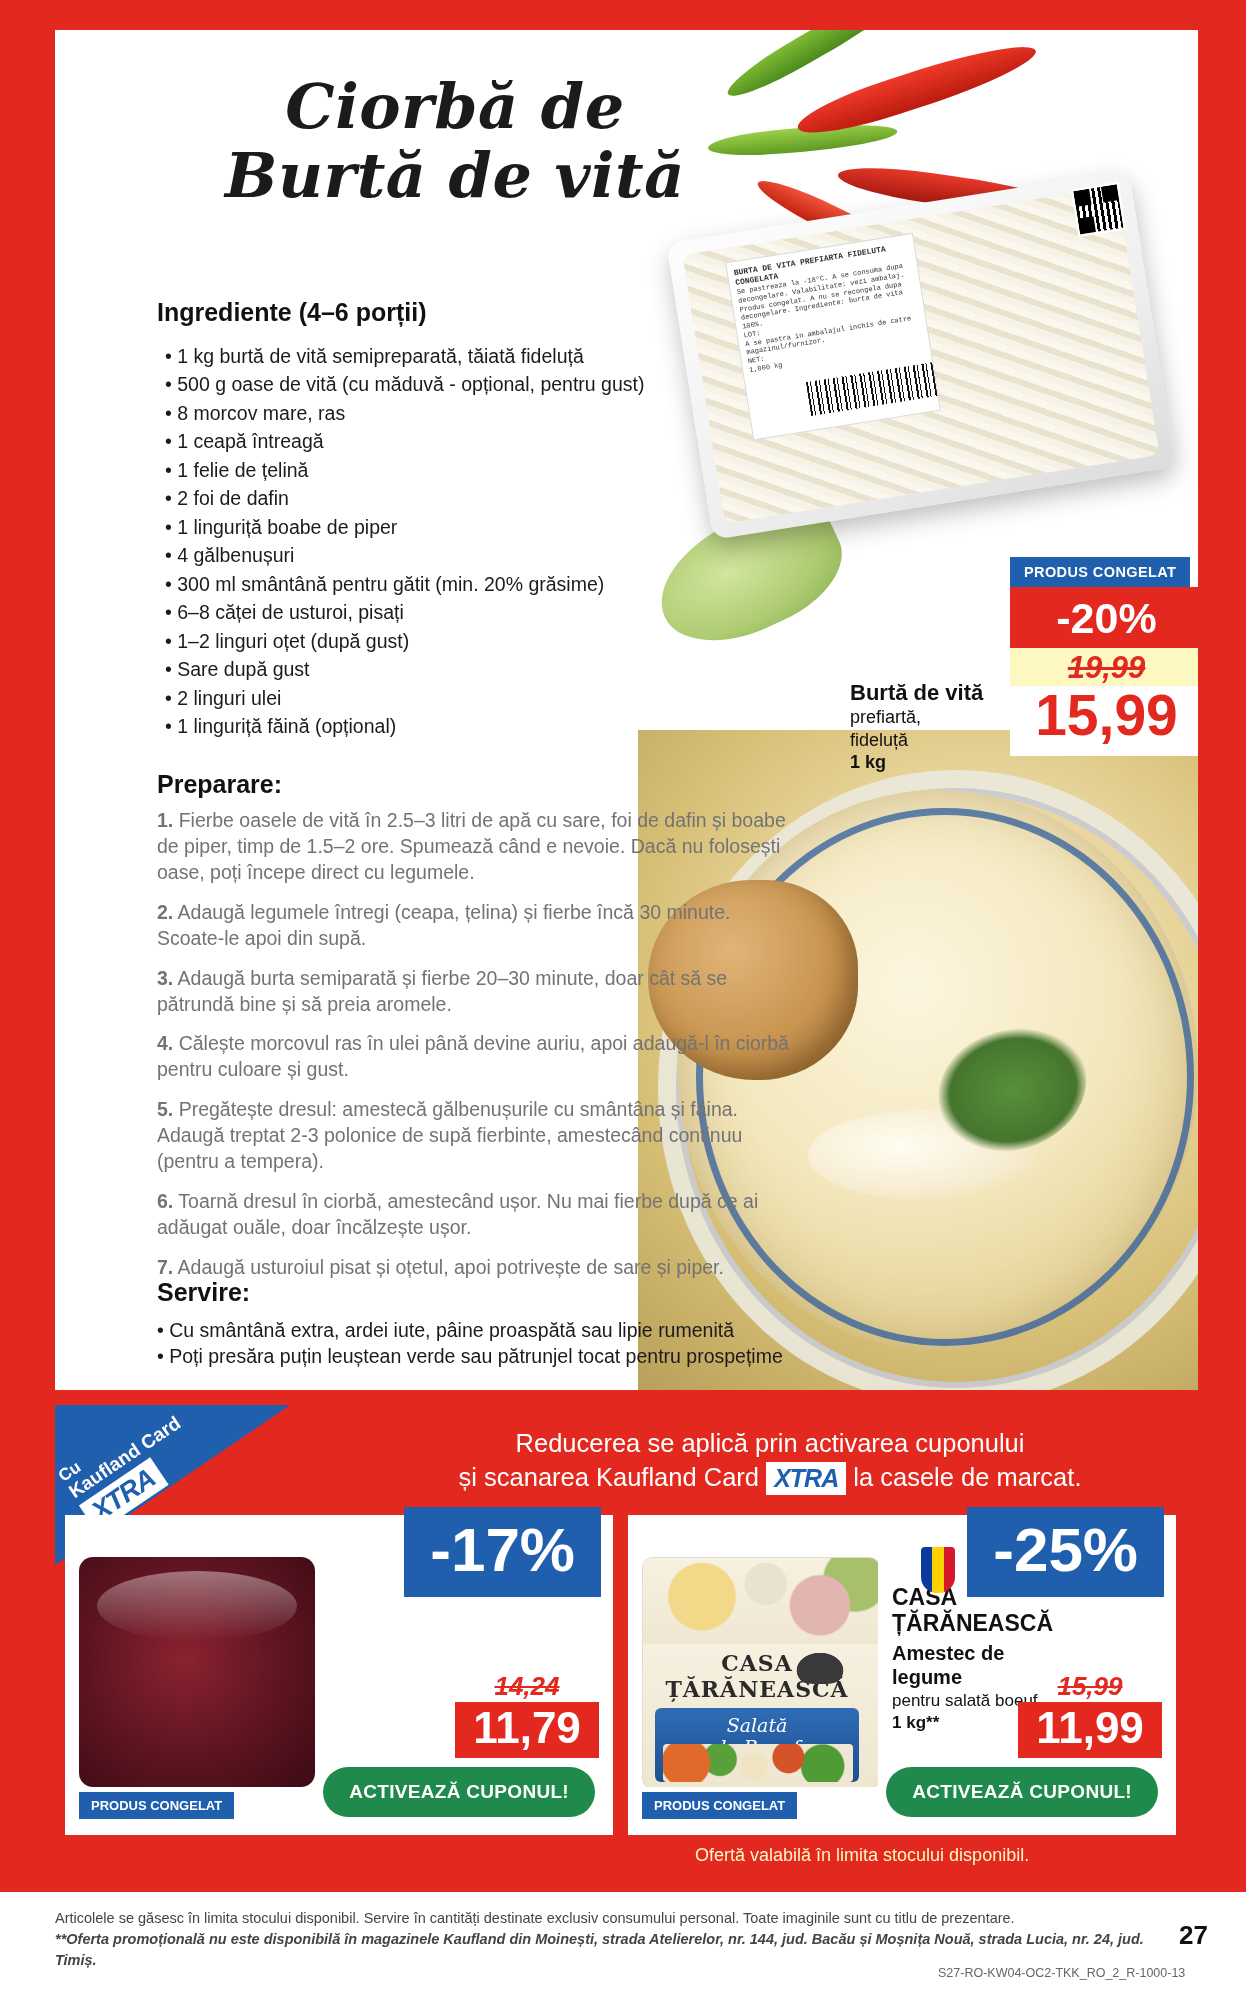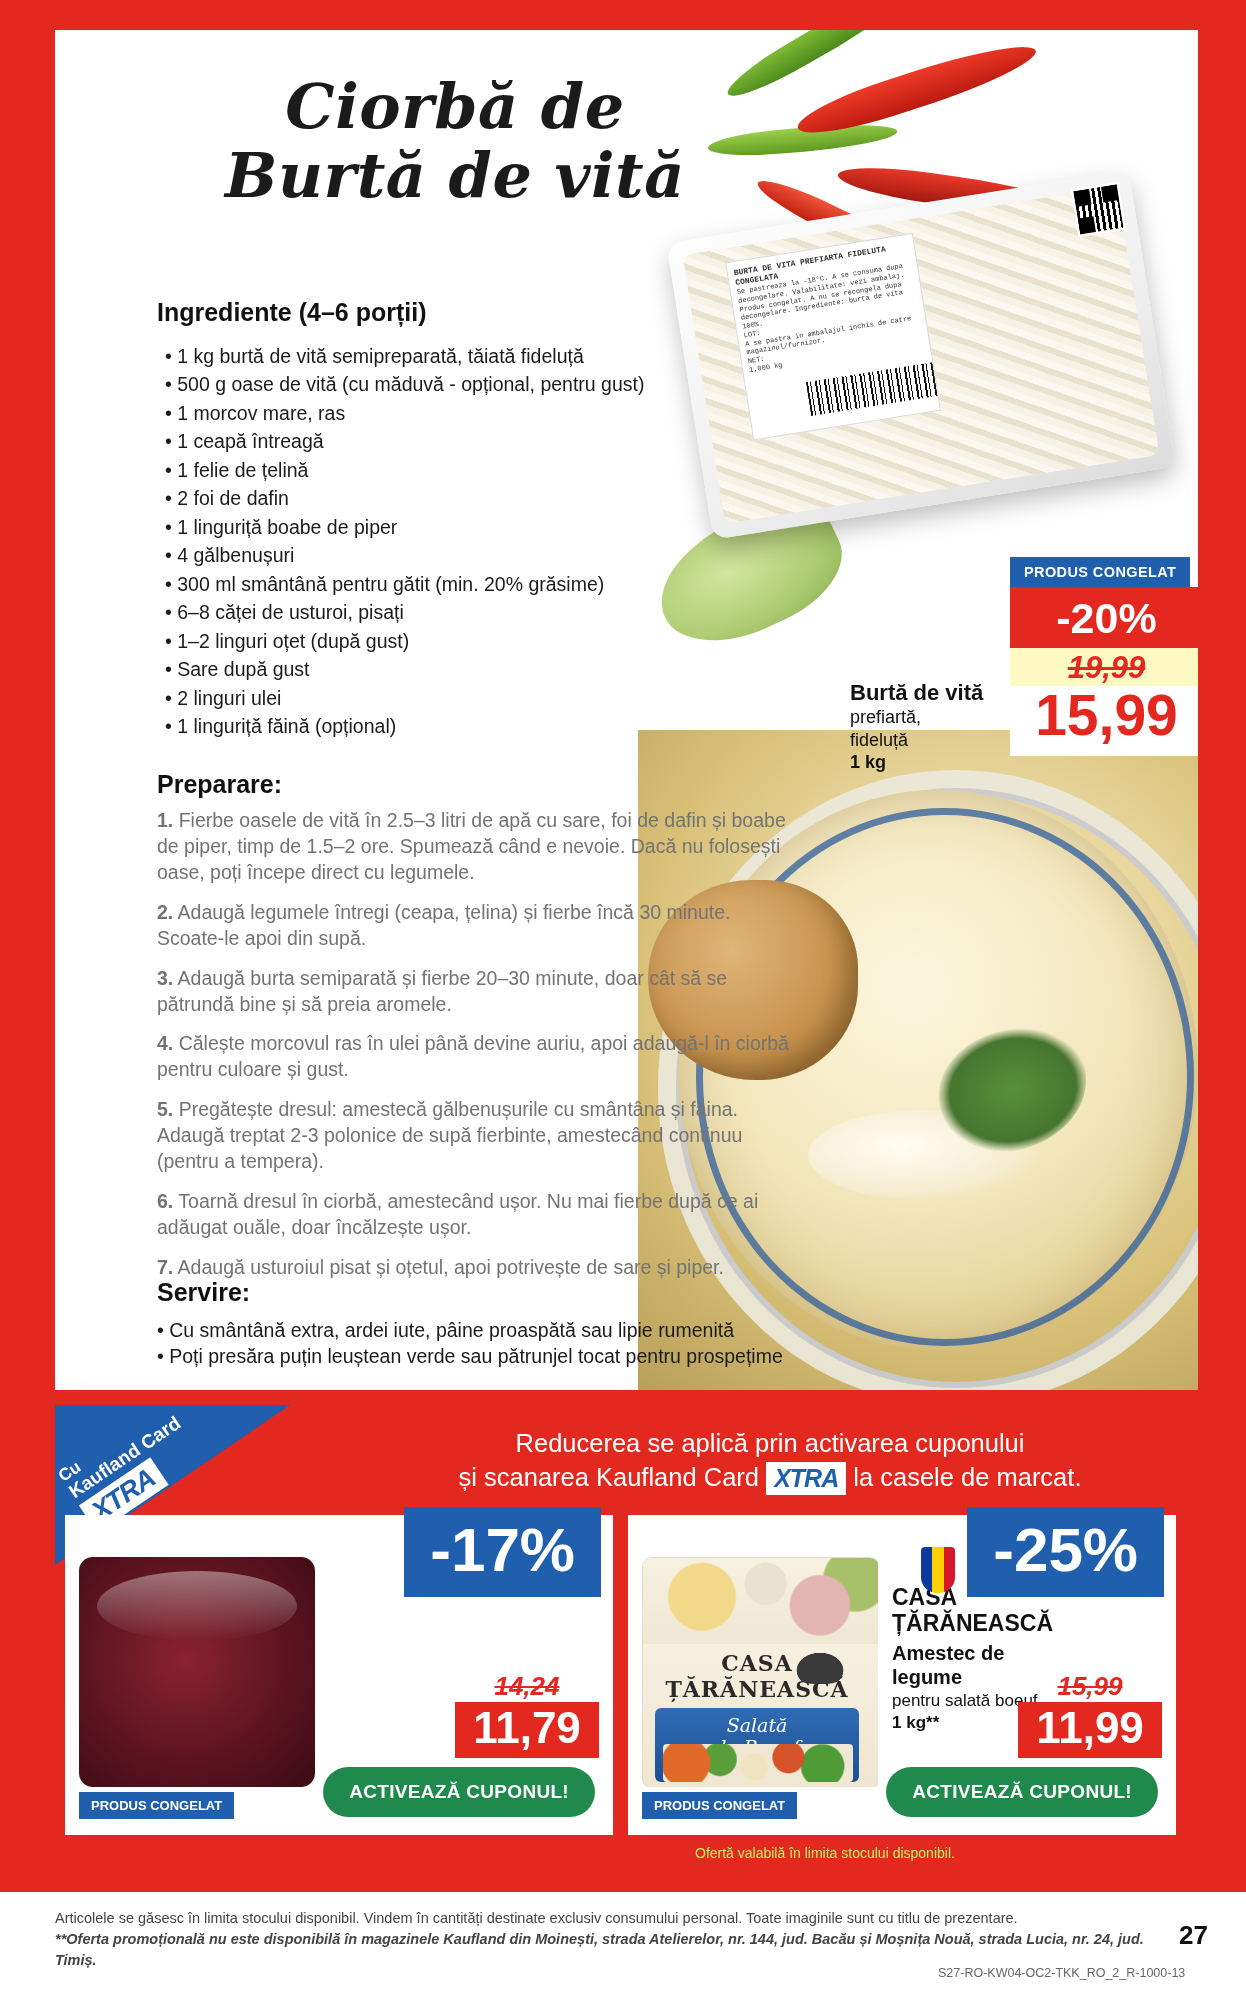--- a/index.html
+++ b/index.html
@@ -266,21 +266,21 @@
   }
   .bf-small{
     position:absolute;bottom:16px;left:14px;background:#1f5fae;color:#fff;font-size:13px;
     font-weight:700;padding:6px 12px;
   }
   .flag{
     position:absolute;left:866px;top:142px;width:34px;height:46px;border-radius:4px 4px 16px 16px;overflow:hidden;
     background:linear-gradient(90deg,#0a3a9d 0 33.3%,#ffd100 33.3% 66.6%,#d7182a 66.6% 100%);
   }
   .stock-note{
-    position:absolute;left:640px;top:440px;color:#bef264;font-size:14px;
+    position:absolute;left:640px;top:440px;color:#fef9c3;font-size:18px;
   }
   
   .footer{
     position:absolute;left:0;bottom:0;width:1246px;height:108px;background:#fff;
   }
   .footer-inner{
     position:absolute;left:55px;top:16px;width:1100px;color:#444;font-size:14.5px;line-height:1.45;
   }
   .footer-inner .b2{font-style:italic;font-weight:700;}
   .footer-code{
@@ -332,21 +332,21 @@
 
     <div class="title">
       <span>Ciorbă de</span>
       <span class="l2">Burtă de vită</span>
     </div>
 
     <h2 class="section ingr-title">Ingrediente (4–6 porții)</h2>
     <div class="ingr-list">
       <div>• 1 kg burtă de vită semipreparată, tăiată fideluță</div>
       <div>• 500 g oase de vită (cu măduvă - opțional, pentru gust)</div>
-      <div>• 1 morcov mare, ras</div>
+      <div>• 8 morcov mare, ras</div>
       <div>• 1 ceapă întreagă</div>
       <div>• 1 felie de țelină</div>
       <div>• 2 foi de dafin</div>
       <div>• 1 linguriță boabe de piper</div>
       <div>• 4 gălbenușuri</div>
       <div>• 300 ml smântână pentru gătit (min. 20% grăsime)</div>
       <div>• 6–8 căței de usturoi, pisați</div>
       <div>• 1–2 linguri oțet (după gust)</div>
       <div>• Sare după gust</div>
       <div>• 2 linguri ulei</div>
@@ -448,20 +448,20 @@
       <div class="bf-small">PRODUS CONGELAT</div>
       <button class="cta">ACTIVEAZĂ CUPONUL!</button>
     </div>
 
     <div class="flag"></div>
     <div class="stock-note">Ofertă valabilă în limita stocului disponibil.</div>
   </div>
 
   <div class="footer">
     <div class="footer-inner">
-      <div>Articolele se găsesc în limita stocului disponibil. Vindem în cantități destinate exclusiv consumului personal. Toate imaginile sunt cu titlu de prezentare.</div>
+      <div>Articolele se găsesc în limita stocului disponibil. Servire în cantități destinate exclusiv consumului personal. Toate imaginile sunt cu titlu de prezentare.</div>
       <div class="b2">**Oferta promoțională nu este disponibilă în magazinele Kaufland din Moinești, strada Atelierelor, nr. 144, jud. Bacău și Moșnița Nouă, strada Lucia, nr. 24, jud. Timiș.</div>
     </div>
     <div class="footer-code">S27-RO-KW04-OC2-TKK_RO_2_R-1000-13</div>
     <div class="page-num">27</div>
   </div>
 
 </div>
 
 </body></html>

